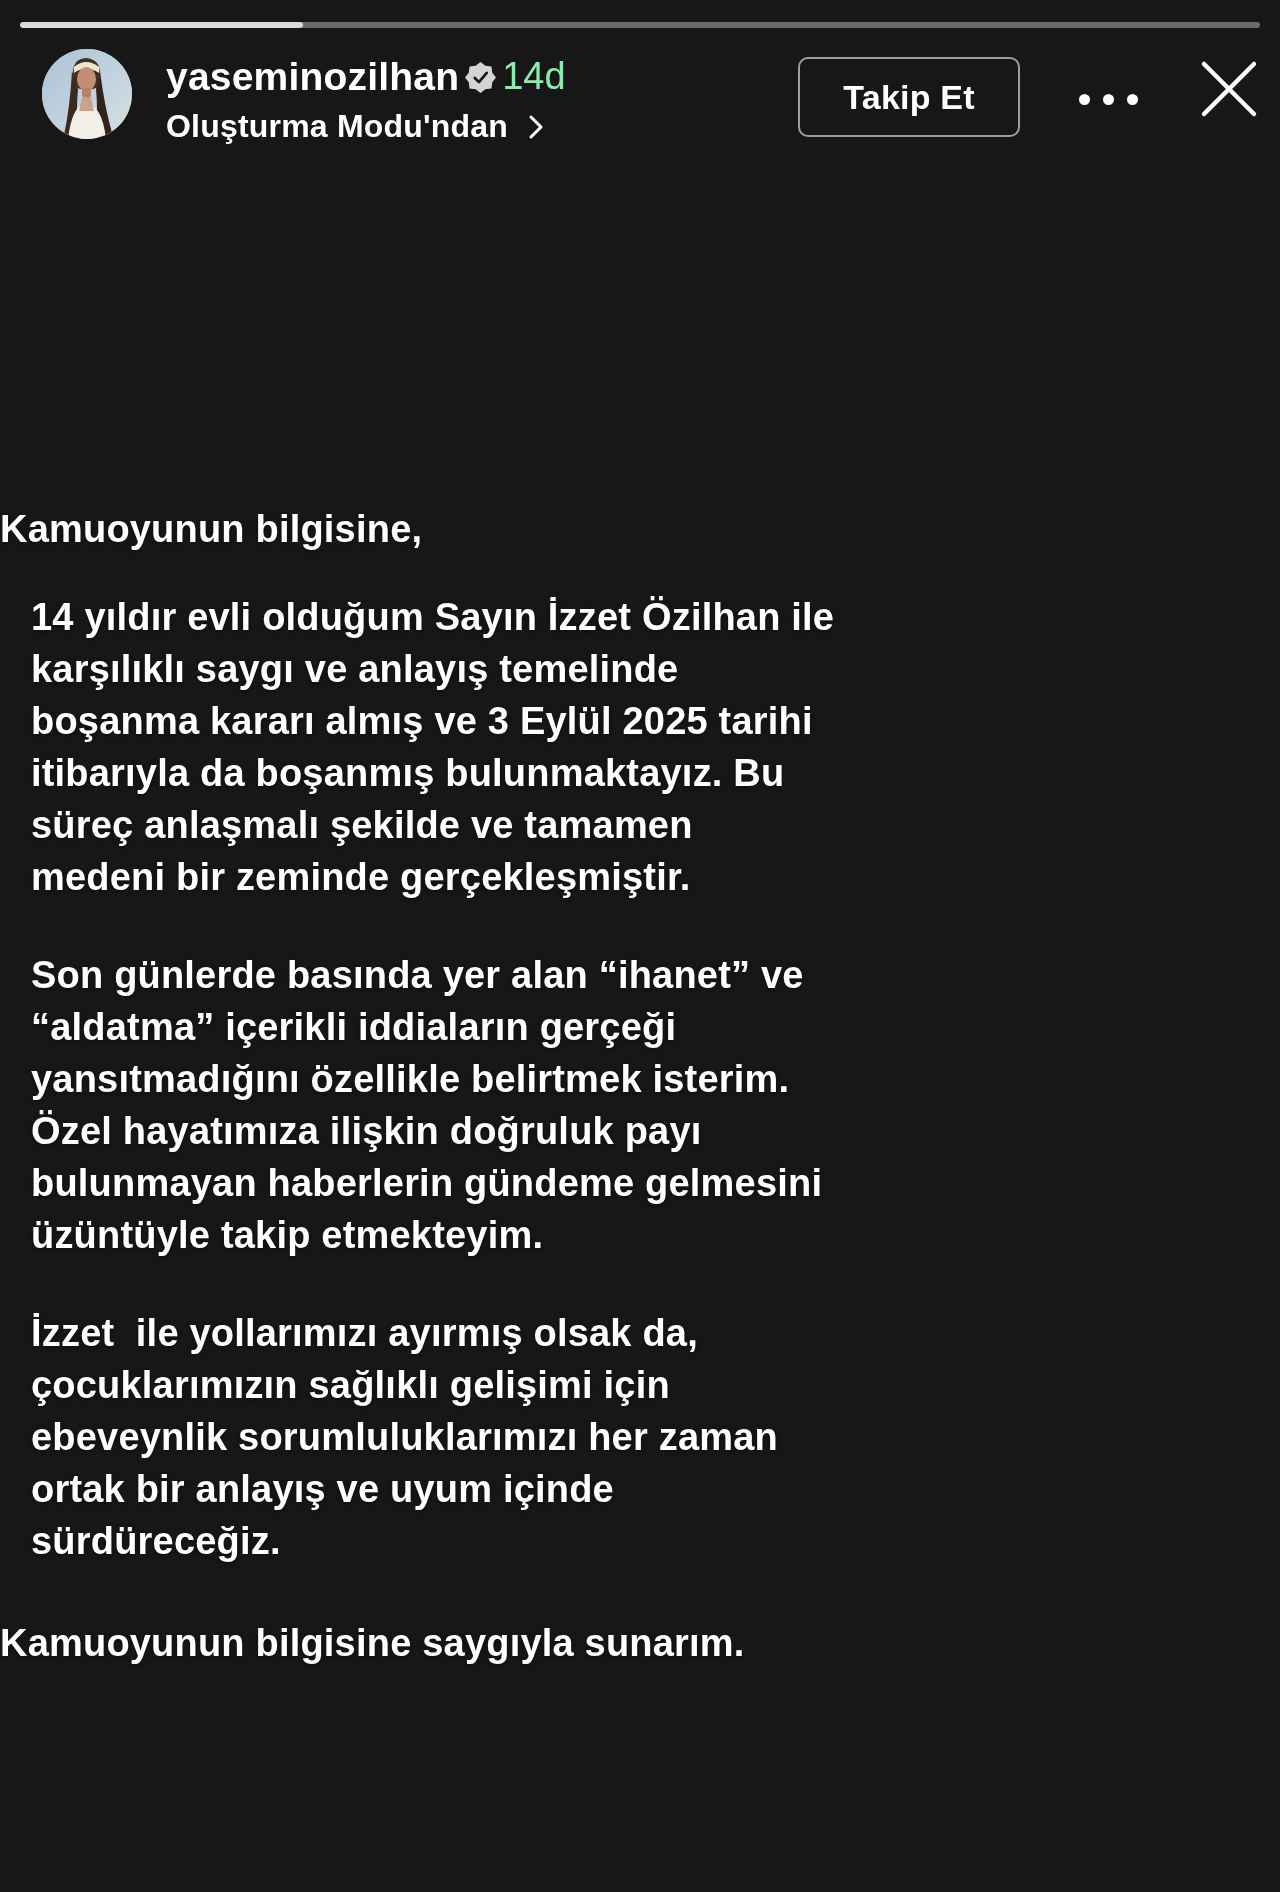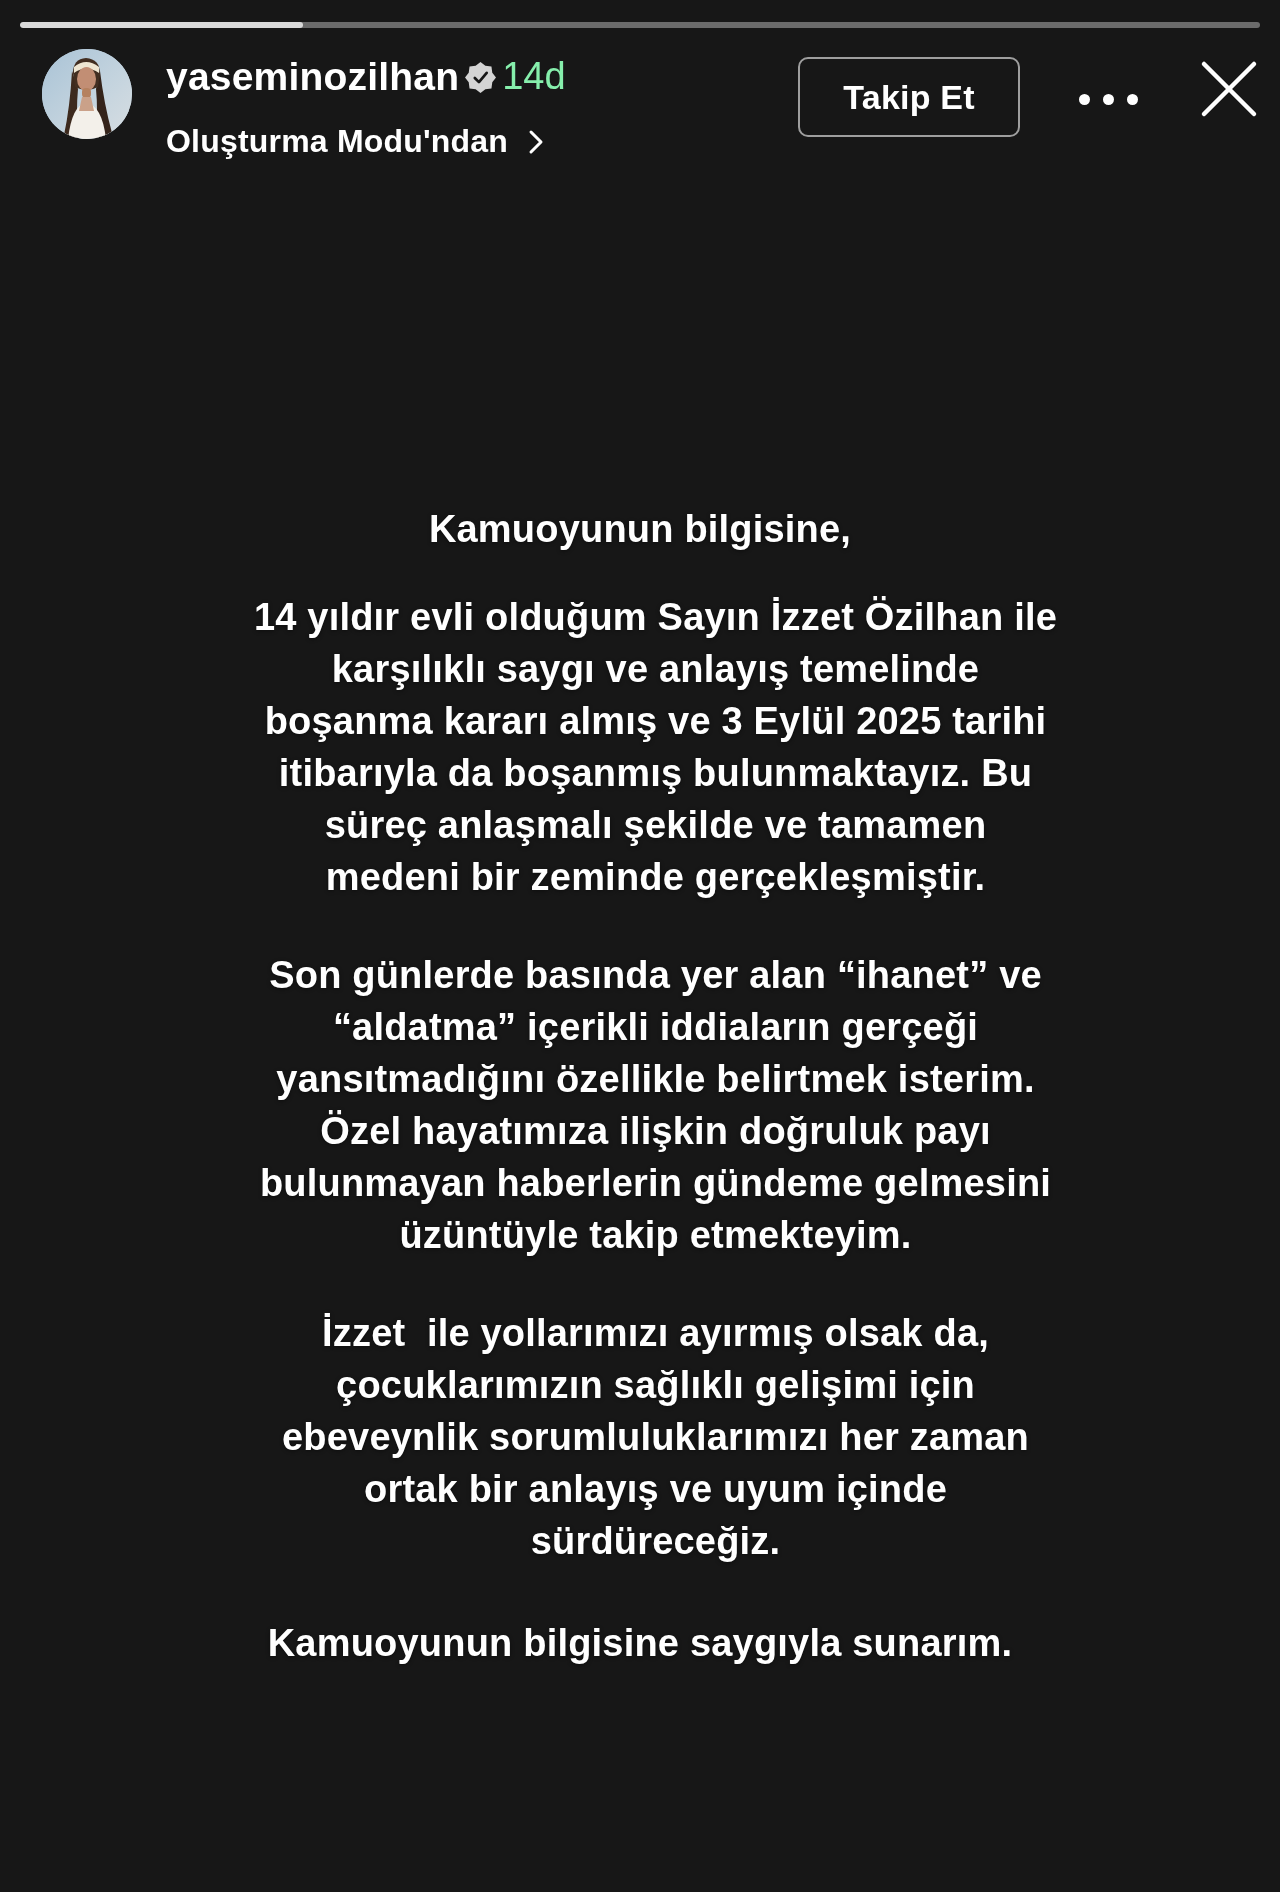--- a/index.html
+++ b/index.html
@@ -52,21 +52,21 @@
     line-height: 1;
   }
   .verified { width: 31px; height: 31px; margin-top: 2px; }
   .timestamp {
     color: #86efac;
     font-size: 38px;
     font-weight: 500;
     line-height: 1;
   }
 
-  .row2 { display: flex; align-items: center; gap: 20px; margin-top: 25px; }
+  .row2 { display: flex; align-items: center; gap: 20px; margin-top: 10px; }
   .source-label {
     color: #ffffff;
     font-size: 32px;
     font-weight: 600;
     letter-spacing: 0.2px;
     line-height: 1;
   }
   .chevron { width: 16px; height: 26px; margin-top: 2px; }
 
   .follow-btn {
@@ -96,21 +96,21 @@
     width: 66px; height: 66px;
     cursor: pointer;
   }
   .close-btn svg { display: block; width: 100%; height: 100%; }
 
   
   .story-text {
     position: absolute;
     left: 0; top: 503px;
     width: 100%;
-    text-align: center;
+    text-align: left;
     color: #ffffff;
     font-weight: 700;
     text-shadow: 0 1px 4px rgba(0,0,0,0.45);
   }
   .story-title {
     font-size: 38px;
     line-height: 52px;
     margin-bottom: 36px;
     letter-spacing: 0.2px;
   }

